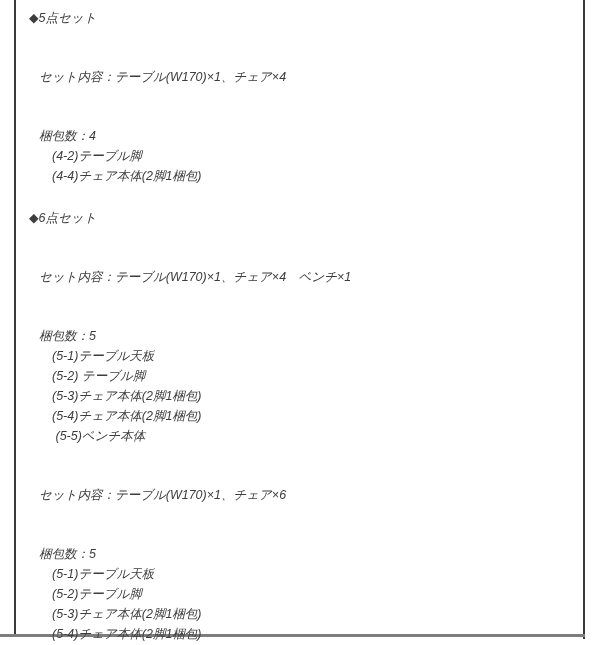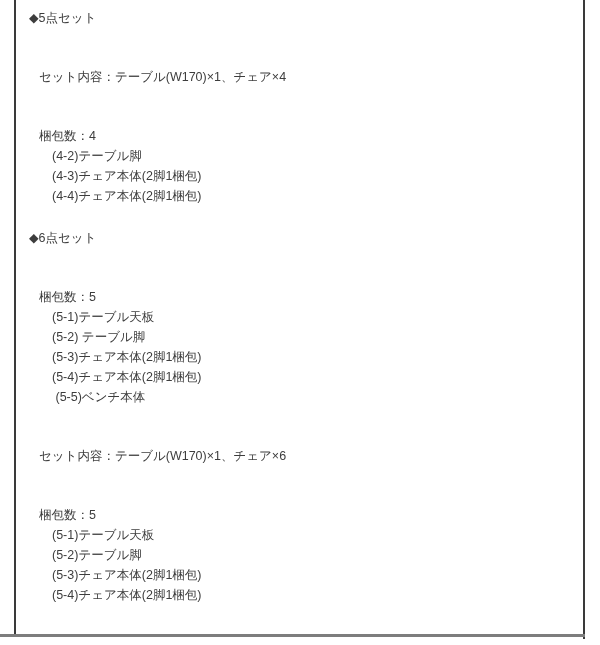--- a/index.html
+++ b/index.html
@@ -40,20 +40,21 @@
     height: 3px;
     background: #7d7d7d;
   }
   .content {
     position: absolute;
     left: 16px;
     top: 0;
     width: 567px;
     box-sizing: border-box;
     padding: 8px 14px 0 9px;
+    font-style: italic;
   }
   .set-section {
     font-size: 12.5px;
     line-height: 20px;
   }
   .set-section .heading {
     margin-left: 4px;
     white-space: nowrap;
   }
   .set-section .meta {
@@ -85,26 +86,26 @@
 <div class="vline-right"></div>
 <div class="hline-bottom"></div>
 
 <div class="content">
 
   <section class="set-section section-1">
     <div class="heading">◆5点セット</div>
     <div class="meta">セット内容：テーブル(W170)×1、チェア×4</div>
     <div class="meta">梱包数：4</div>
     <div class="item">(4-2)テーブル脚</div>
-    <div class="item">(4-3)チェア本体(2脚1梱包)</div>
     <div class="item">(4-4)チェア本体(2脚1梱包)</div>
   </section>
 
   <section class="set-section section-2">
     <div class="heading">◆6点セット</div>
+    <div class="meta">セット内容：テーブル(W170)×1、チェア×4　ベンチ×1</div>
     <div class="meta">梱包数：5</div>
     <div class="item">(5-1)テーブル天板</div>
     <div class="item">(5-2) テーブル脚</div>
     <div class="item">(5-3)チェア本体(2脚1梱包)</div>
     <div class="item">(5-4)チェア本体(2脚1梱包)</div>
     <div class="item">&nbsp;(5-5)ベンチ本体</div>
   </section>
 
   <section class="set-section section-3">
     <div class="meta">セット内容：テーブル(W170)×1、チェア×6</div>

